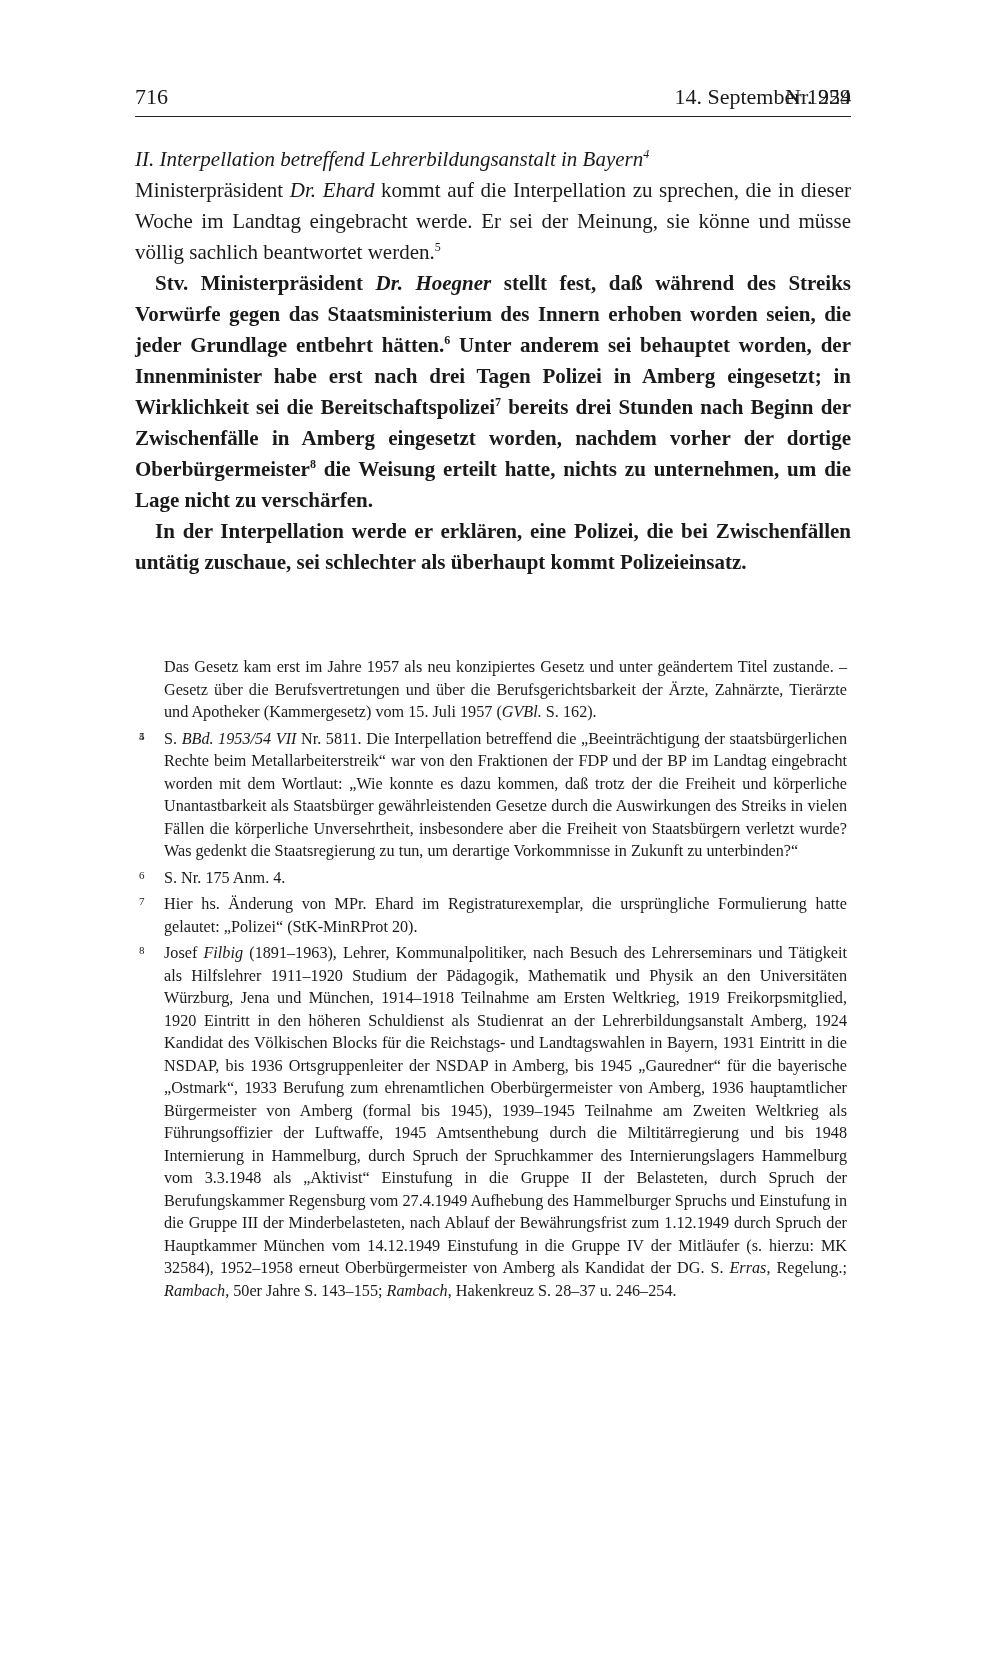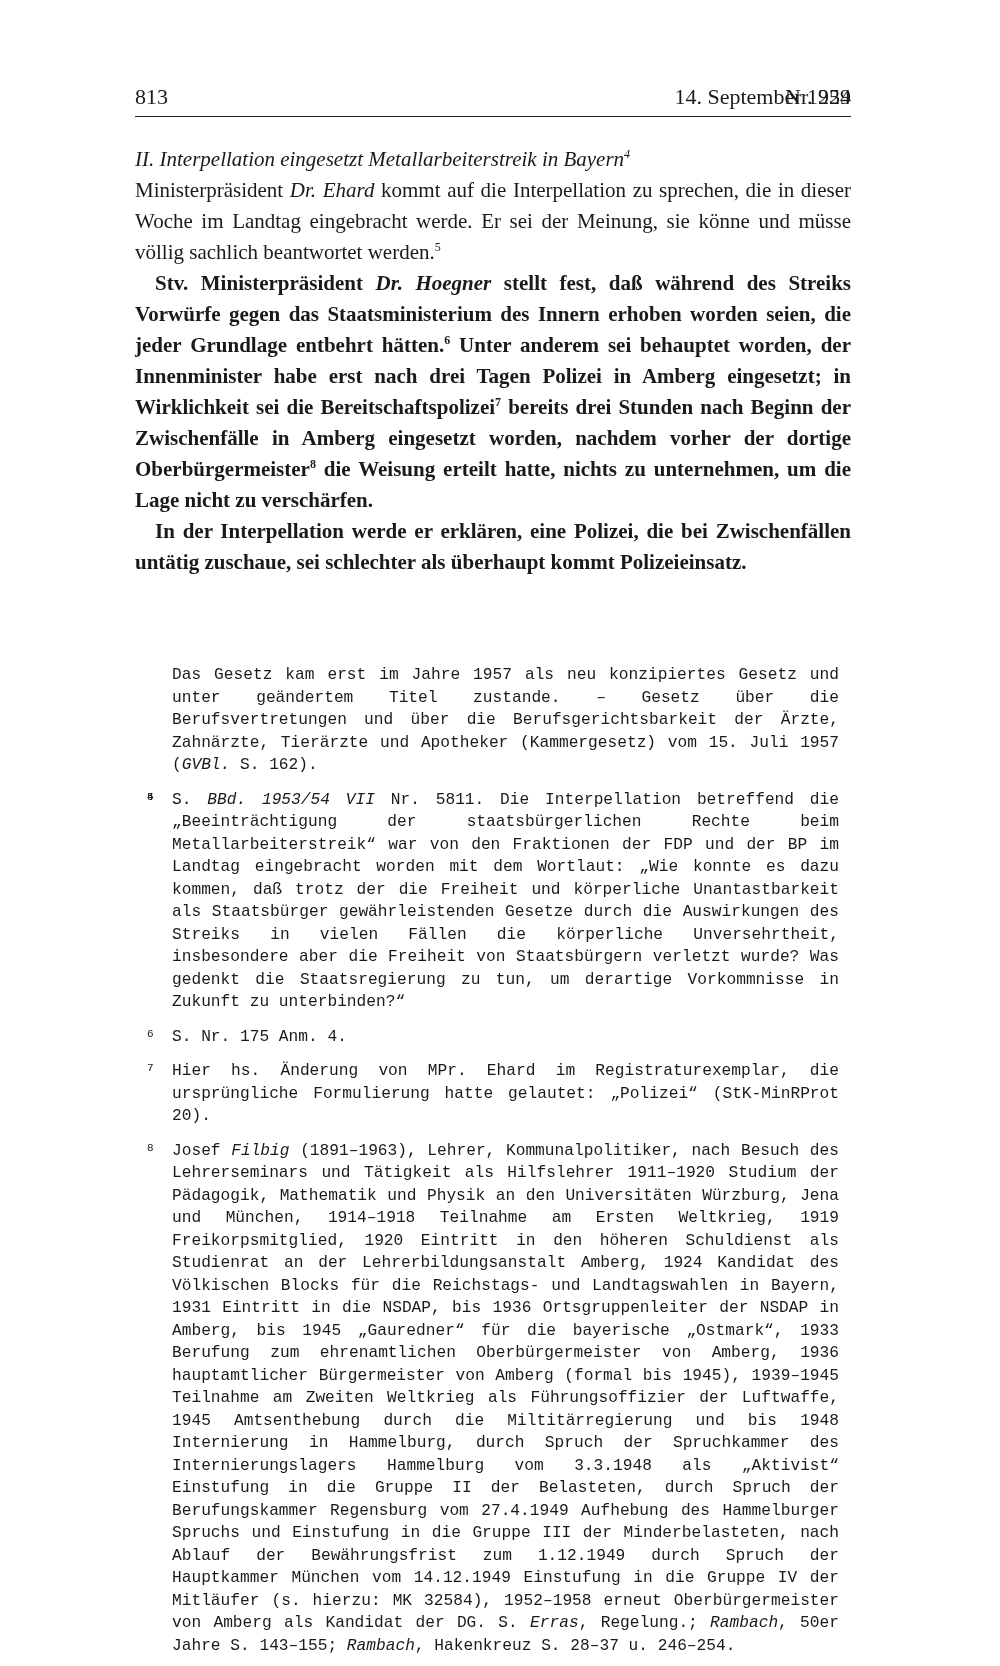--- a/index.html
+++ b/index.html
@@ -8,37 +8,37 @@
   .header { position: absolute; top: 84px; left: 0; width: 716px; height: 32px; border-bottom: 1.5px solid #222; font-size: 22px; }
   .header .left { position: absolute; left: 0; top: 0; }
   .header .center { position: absolute; left: 0; width: 100%; text-align: right; top: 0; }
   .header .right { position: absolute; right: 0; top: 0; }
   .body-text { position: absolute; top: 144px; left: 0; width: 716px; font-size: 21px; line-height: 31px; text-align: justify; }
   .body-text p { margin: 0; }
   .body-text .indent { text-indent: 20px; font-weight: bold; }
   .heading { font-style: italic; }
   sup { font-size: 12px; line-height: 0; vertical-align: 8px; }
   .footnotes { position: absolute; top: 652px; left: 0; width: 716px; font-size: 16.2px; line-height: 22.5px; text-align: justify; }
-  .fn { position: relative; padding-left: 25px; margin: 12px; font-family: Liberation Mono, monospace; }
+  .fn { position: relative; padding-left: 25px; margin: 4px; }
   .fn .num { position: absolute; left: 0; top: -3px; font-size: 11px; }
   i { font-style: italic; }
 </style>
 </head>
 <body>
 
 <div class="page">
 
   <div class="header">
-    <span class="left">813</span>
+    <span class="left">716</span>
     <span class="center">14. September 1954</span>
     <span class="right">Nr. 229</span>
   </div>
 
   <div class="body-text">
-    <p class="heading"><span>II. Interpellation eingesetzt Metallarbeiterstreik in Bayern</span><sup>4</sup></p>
+    <p class="heading"><span>II. Interpellation betreffend Lehrerbildungsanstalt in Bayern</span><sup>4</sup></p>
 
     <p><span>Ministerpräsident </span><i>Dr. Ehard</i><span> kommt auf die Interpellation zu sprechen, die in dieser Woche im Landtag eingebracht werde. Er sei der Meinung, sie könne und müsse völlig sachlich beantwortet werden.</span><sup>5</sup></p>
 
     <p class="indent"><span>Stv. Ministerpräsident </span><i>Dr. Hoegner</i><span> stellt fest, daß während des Streiks Vorwürfe gegen das Staatsministerium des Innern erhoben worden seien, die jeder Grundlage entbehrt hätten.</span><sup>6</sup><span> Unter anderem sei behauptet worden, der Innenminister habe erst nach drei Tagen Polizei in Amberg eingesetzt; in Wirklichkeit sei die Bereitschaftspolizei</span><sup>7</sup><span> bereits drei Stunden nach Beginn der Zwischenfälle in Amberg eingesetzt worden, nachdem vorher der dortige Oberbürgermeister</span><sup>8</sup><span> die Weisung erteilt hatte, nichts zu unternehmen, um die Lage nicht zu verschärfen.</span></p>
 
     <p class="indent">In der Interpellation werde er erklären, eine Polizei, die bei Zwischenfällen untätig zuschaue, sei schlechter als überhaupt kommt Polizeieinsatz.</p>
   </div>
 
   <div class="footnotes">
     <p class="fn"><span>Das Gesetz kam erst im Jahre 1957 als neu konzipiertes Gesetz und unter geändertem Titel zustande. – Gesetz über die Berufsvertretungen und über die Berufsgerichtsbarkeit der Ärzte, Zahnärzte, Tierärzte und Apotheker (Kammergesetz) vom 15. Juli 1957 (</span><i>GVBl.</i><span> S. 162).</span></p>

